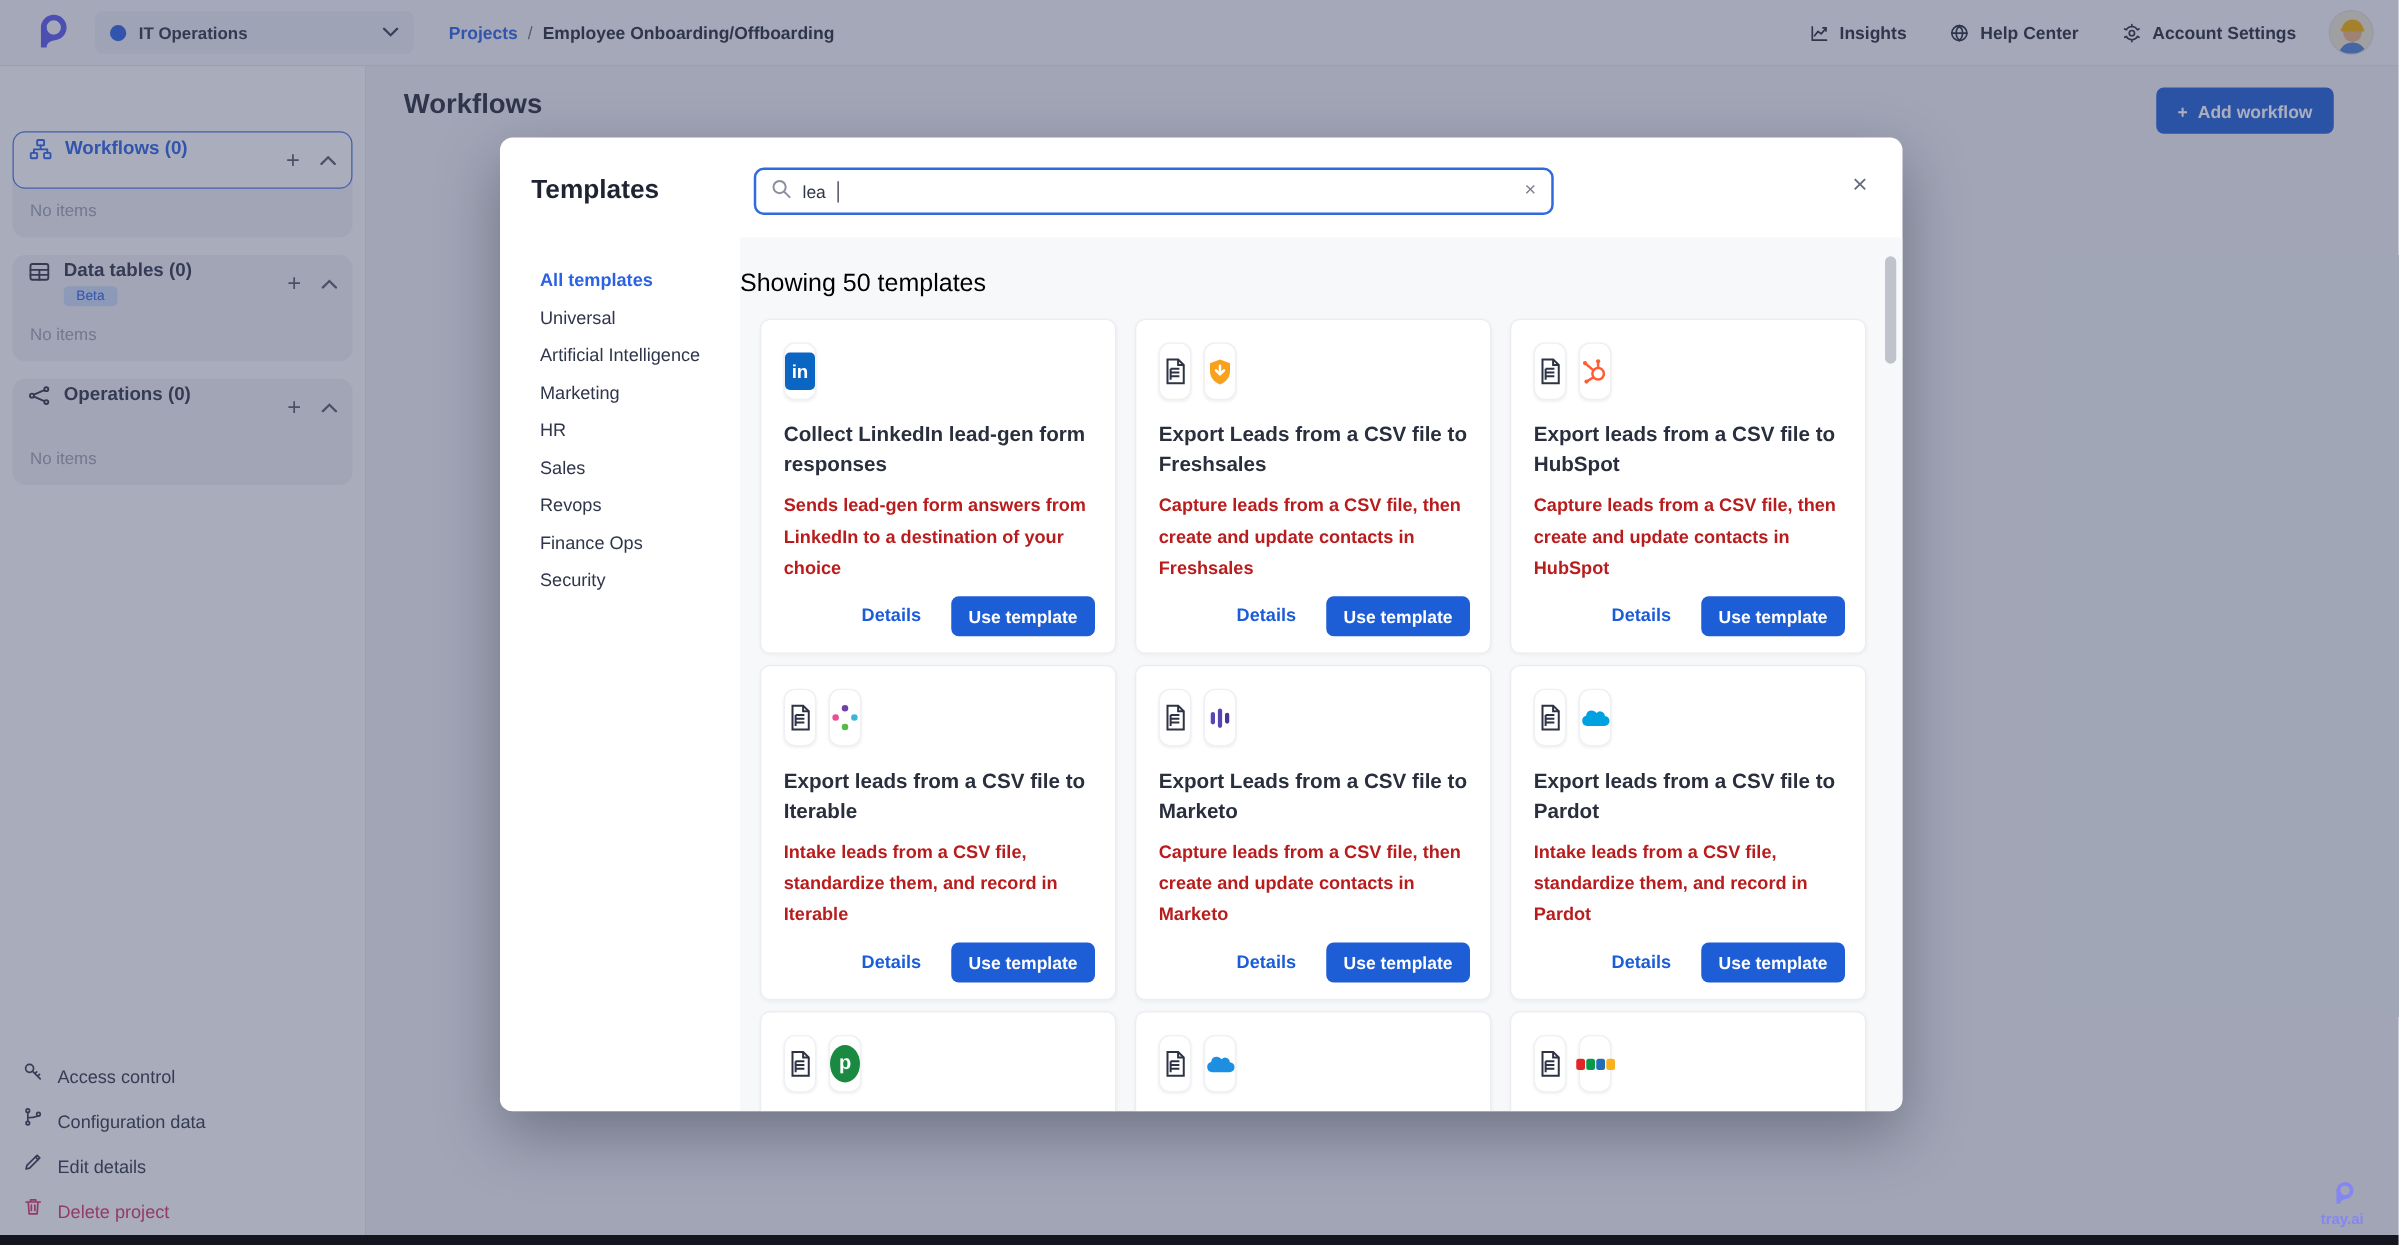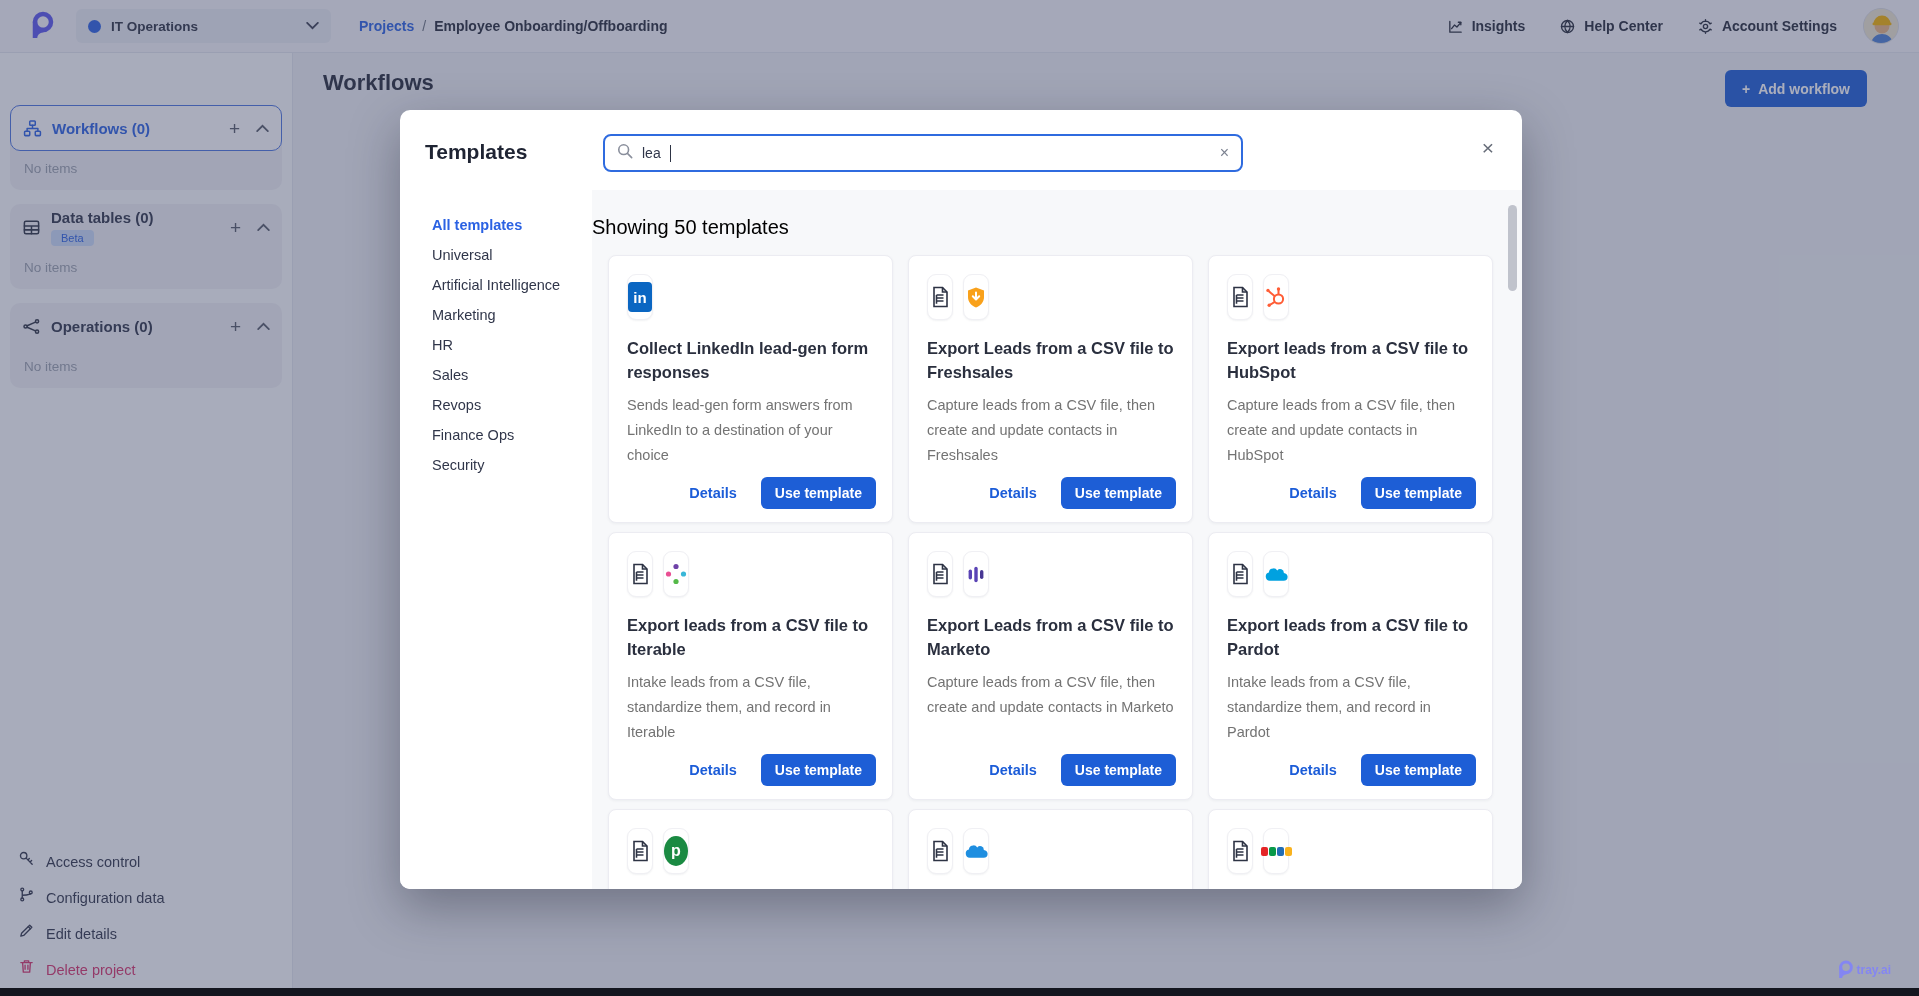--- a/index.html
+++ b/index.html
@@ -33,21 +33,21 @@
               color:#262b3a;z-index:1;}
   .add-btn{position:absolute;left:1725px;top:70px;width:142px;height:37px;background:#1d5ed6;
            border-radius:6px;color:#fff;font-size:14px;font-weight:600;display:flex;
            align-items:center;justify-content:center;gap:8px;cursor:pointer;z-index:1;}
 
   
   .sidebar{position:absolute;top:53px;left:0;width:293px;bottom:8px;background:#fafbfd;
            border-right:1px solid #e2e4ee;z-index:1;}
   .side-sections{position:absolute;top:52px;left:0;right:0;}
   .sec{margin:0 10px 14px 10px;background:#eff0f5;border-radius:10px;}
-  .sec-head{display:flex;align-items:center;min-height:46px;padding:4px 12px;gap:10px;cursor:pointer;}
+  .sec-head{display:flex;min-height:46px;padding:4px 12px;gap:10px;cursor:pointer;}
   .sec-head.selected{background:#fdfdff;border:1.5px solid #4a74e0;border-radius:10px;}
   .sec-icon{display:flex;color:#2d3344;}
   .sec.selected-sec .sec-icon{color:#2b62e3;}
   .label-wrap{display:flex;flex-direction:column;align-items:flex-start;gap:4px;}
   .sec-label{font-size:15px;font-weight:700;color:#30364a;}
   .sec.selected-sec .sec-label{color:#2b62e3;}
   .badge{font-size:11px;color:#2b62e3;background:#c9daf8;border-radius:4px;padding:2px 10px;}
   .sec-actions{margin-left:auto;display:flex;align-items:center;gap:16px;color:#555b68;}
   .sec-plus{font-size:19px;line-height:1;cursor:pointer;}
   .sec-chev{display:flex;cursor:pointer;}
@@ -56,21 +56,21 @@
   .side-links{position:absolute;left:0;right:0;bottom:10px;}
   .slink{height:36px;display:flex;align-items:flex-end;gap:11px;padding:0 18px;
          font-size:14.5px;color:#30364a;cursor:pointer;}
   .slink svg{flex:0 0 auto;}
   .slink.danger{color:#d6336c;}
 
   
   .overlay{position:absolute;inset:0;background:rgba(60,68,100,0.43);z-index:5;}
   .bottombar{position:absolute;left:0;right:0;bottom:0;height:8px;background:#14161f;z-index:7;}
   .watermark{position:absolute;right:28px;bottom:14px;z-index:6;display:flex;
-             align-items:center;gap:1px;color:#8486f2;}
+             flex-direction:column;align-items:center;gap:1px;color:#8486f2;}
   .watermark .wm-label{font-size:12px;font-weight:600;}
 
   
   .modal{position:absolute;left:400px;top:110px;width:1122px;height:779px;background:#fff;
          border-radius:10px;z-index:10;box-shadow:0 18px 50px rgba(20,24,40,.35);overflow:hidden;}
   .m-title{position:absolute;left:25px;top:30px;font-size:21px;font-weight:700;color:#1f2433;}
   .m-close{position:absolute;right:28px;top:26px;font-size:21px;color:#666c78;cursor:pointer;}
   .search-box{position:absolute;left:203px;top:24px;width:640px;height:38px;background:#fff;
               border:2px solid #2f6bdf;border-radius:8px;display:flex;align-items:center;
               padding:0 12px;gap:9px;cursor:text;}
@@ -92,21 +92,21 @@
   .tiles{display:flex;gap:10px;}
   .tile{width:26px;height:46px;border-radius:9px;border:1px solid #f0f0f4;background:#fff;
         display:flex;align-items:center;justify-content:center;box-shadow:0 1px 2px rgba(25,30,50,.06);}
   .li-badge{width:30px;height:30px;border-radius:4px;background:#0a66c2;color:#fff;font-weight:700;
             font-size:15px;display:flex;align-items:center;justify-content:center;}
   .pd-badge{width:30px;height:30px;border-radius:50%;background:#1a8a42;color:#fff;font-weight:700;
             font-size:16px;display:flex;align-items:center;justify-content:center;}
   .zoho-badge{display:flex;gap:1px;}
   .zoho-badge span{width:7px;height:9px;border-radius:2px;display:block;}
   .c-title{margin-top:16px;font-size:16.5px;font-weight:700;color:#2a2f3e;line-height:24px;}
-  .c-desc{margin-top:9px;font-size:14.5px;color:#737373;line-height:25px;}
+  .c-desc{margin-top:9px;font-size:14.5px;color:#b91c1c;line-height:25px;font-weight:bold;}
   .c-foot{position:absolute;right:16px;bottom:13px;display:flex;align-items:center;gap:24px;}
   .details{color:#1b5cd8;font-size:14.5px;font-weight:700;cursor:pointer;}
   .use-btn{background:#1d5ed6;color:#fff;font-size:14px;font-weight:600;border-radius:6px;
            padding:8px 14px;cursor:pointer;}
   .scroll-thumb{position:absolute;right:5px;top:95px;width:9px;height:86px;border-radius:5px;
                 background:#c0c3cc;cursor:pointer;z-index:3;}
 </style>
 </head>
 <body>
 

